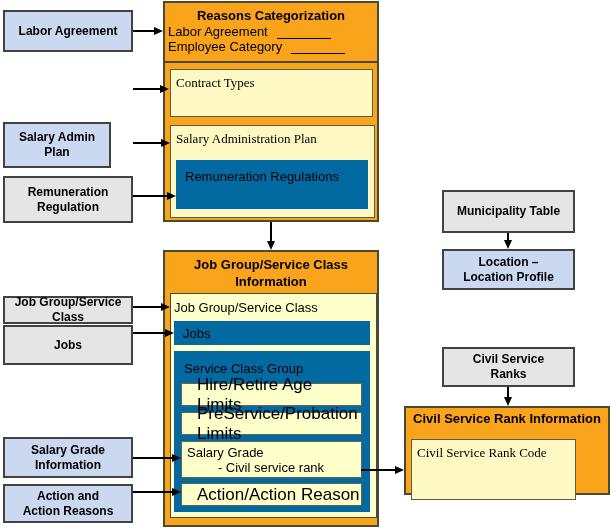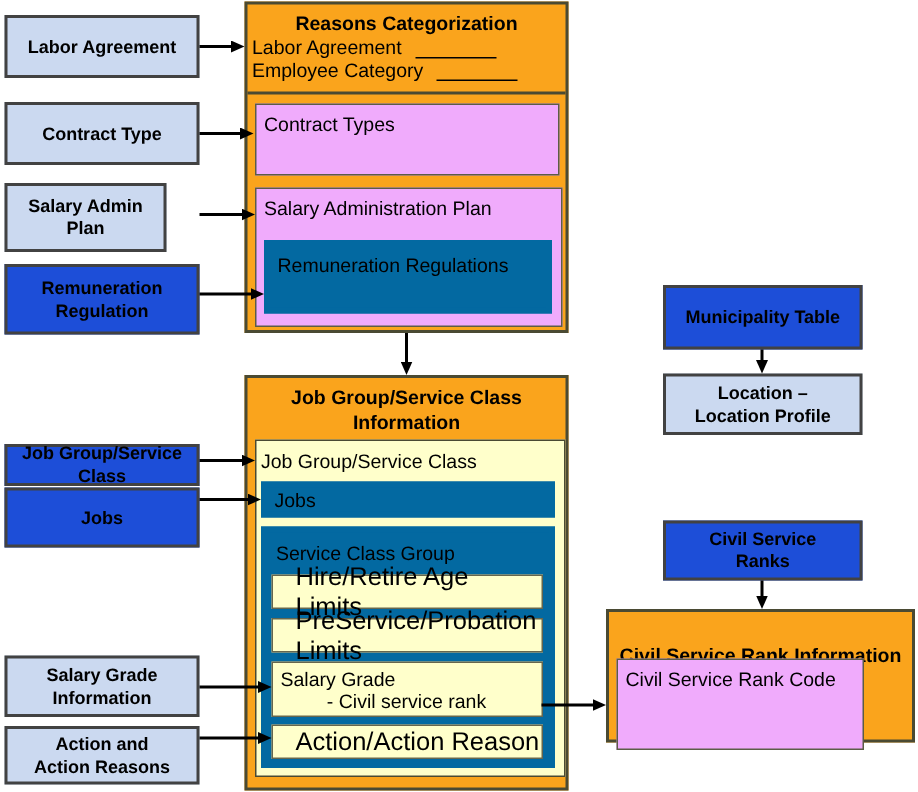--- a/index.html
+++ b/index.html
@@ -8,51 +8,50 @@
     font-family:"Liberation Sans","DejaVu Sans",sans-serif;color:#000;overflow:hidden;
   }
   .abs{position:absolute;box-sizing:border-box;}
   
   .sbox{
     display:flex;align-items:center;justify-content:center;text-align:center;
     font-weight:bold;font-size:12px;line-height:15px;white-space:pre-line;
     border:2px solid #424242;
   }
   .blue-light{background:#CBD9F0;}
-  .blue-dark{background:#1d4ed8;text-align:center;}
+  .blue-dark{background:#e5e5e5;text-align:center;}
   
   .panel{background:#FAA41C;border:2px solid #4A4A33;}
   .panel-title{
     font-weight:bold;font-size:13px;text-align:center;line-height:17px;
     white-space:pre-line;padding-top:4px;
   }
   .p1-header{border-bottom:2px solid #4A4A33;height:58px;overflow:hidden;}
   .field-row{display:flex;align-items:flex-end;font-size:13px;line-height:15px;padding:0 6px 0 3px;}
   .blank-line{display:inline-block;width:54px;height:12px;border-bottom:1px solid #000;margin-left:9px;flex:none;}
   
-  .ybox{background:#f0abfc;border:1px solid #5C5C47;font-size:13px;}
+  .ybox{background:#fef9c3;border:1px solid #5C5C47;font-size:13px;font-family:Liberation Serif, serif;}
   .wbox{background:#0369a1;border:4px solid #0369a1;font-size:13px;}
   .pad{padding:5px 4px 0 5px;}
   .yitem{
     background:#FFFFCB;border:1px solid #66664D;font-size:17px;
     display:flex;align-items:center;padding-left:15px;
   }
   .yitem2{background:#FFFFCB;border:1px solid #66664D;font-size:13px;}
   .line1{padding:3px 0 0 5px;}
   .line2{text-align:center;padding-right:1px;}
   .bigy{background:#FFFFCB;border:1.5px solid #4A4A33;}
   svg.arrows{position:absolute;left:0;top:0;pointer-events:none;z-index:10;}
 </style>
 </head>
 <body>
 
 <div class="stage">
 
   <div class="abs sbox blue-light" style="left:3px;top:10px;width:130px;height:42px">Labor Agreement</div>
-  <div class="abs sbox blue-light" style="left:3px;top:68px;width:130px;height:42px">Contract Type</div>
   <div class="abs sbox blue-light" style="left:3px;top:122px;width:108px;height:46px">Salary Admin Plan</div>
   <div class="abs sbox blue-dark" style="left:3px;top:176px;width:130px;height:47px">Remuneration
 Regulation</div>
   <div class="abs sbox blue-dark" style="left:3px;top:296px;width:130px;height:28px">Job Group/Service
 Class</div>
   <div class="abs sbox blue-dark" style="left:3px;top:325px;width:130px;height:40px">Jobs</div>
   <div class="abs sbox blue-light" style="left:3px;top:437px;width:130px;height:41px">Salary Grade
 Information</div>
   <div class="abs sbox blue-light" style="left:3px;top:484px;width:130px;height:39px">Action and
 Action Reasons</div>
@@ -93,21 +92,21 @@
   </div>
   <div class="abs sbox blue-dark" style="left:442px;top:190px;width:133px;height:43px">Municipality Table</div>
 
   <div class="abs yitem" style="left:181px;top:483px;width:181px;height:23px">Action/Action Reason</div>
   <div class="abs sbox blue-light" style="left:442px;top:249px;width:133px;height:41px">Location –
 Location Profile</div>
   <div class="abs sbox blue-dark" style="left:442px;top:347px;width:133px;height:40px">Civil Service
 Ranks</div>
 
   <div class="abs panel" style="left:404px;top:406px;width:206px;height:89px">
-    <div class="panel-title" style="padding-top:20px">Civil Service Rank Information</div>
+    <div class="panel-title" style="padding-top:2px">Civil Service Rank Information</div>
   </div>
   <div class="abs ybox pad" style="left:411px;top:439px;width:165px;height:61px">Civil Service Rank Code</div>
 
   <svg class="arrows" width="612" height="528" viewBox="0 0 612 528">
     <defs>
       <marker id="ah" markerUnits="userSpaceOnUse" markerWidth="9" markerHeight="8" refX="2" refY="4" orient="auto">
         <path d="M0,0 L9,4 L0,8 Z" fill="#000"></path>
       </marker>
     </defs>
     <line x1="133" y1="31" x2="156" y2="31" stroke="#000" stroke-width="2" marker-end="url(#ah)"></line>

